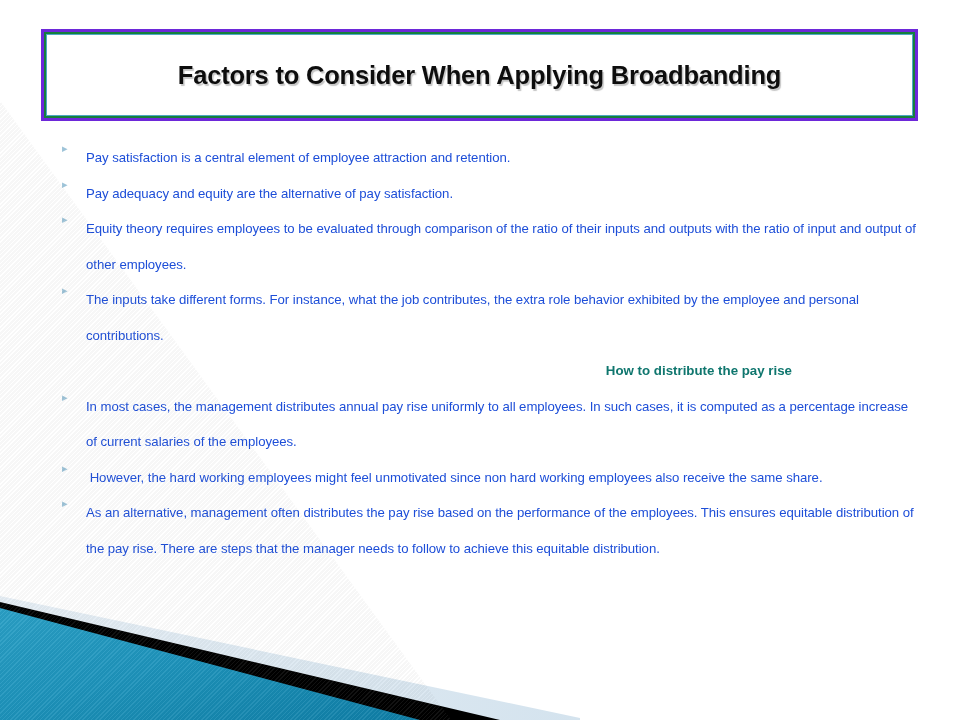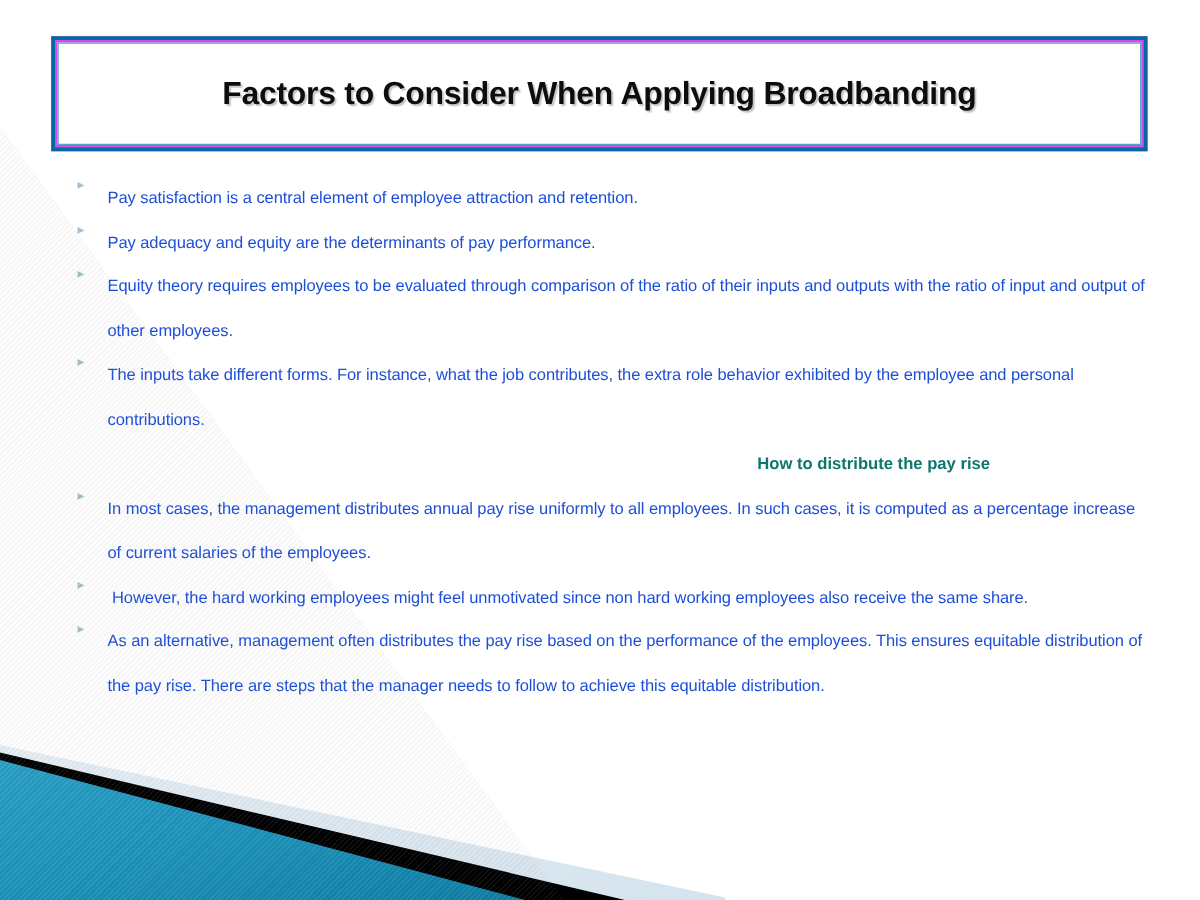--- a/index.html
+++ b/index.html
@@ -19,22 +19,22 @@
   }
 
   
   .title-frame {
     position: absolute;
     left: 41px;
     top: 29px;
     width: 877px;
     height: 92px;
     box-sizing: border-box;
-    border: 3px solid #0369a1;
-    background: #d946ef;
+    border: 3px solid #6d28d9;
+    background: #15803d;
     padding: 2px;
   }
   .title-frame-inner {
     width: 100%;
     height: 100%;
     box-sizing: border-box;
     border: 1px solid #4FA8C2;
     background: #ffffff;
     display: flex;
     align-items: center;
@@ -122,21 +122,21 @@
     </div>
   </div>
 
   <div class="body-list" id="body-list">
       <div class="bullet-row">
         <span class="bullet-mark">▸</span>
         <span class="bullet-text">Pay satisfaction is a central element of employee attraction and retention.</span>
       </div>
       <div class="bullet-row">
         <span class="bullet-mark">▸</span>
-        <span class="bullet-text">Pay adequacy and equity are the determinants of pay performance.</span>
+        <span class="bullet-text">Pay adequacy and equity are the alternative of pay satisfaction.</span>
       </div>
       <div class="bullet-row">
         <span class="bullet-mark">▸</span>
         <span class="bullet-text">Equity theory requires employees to be evaluated through comparison of the ratio of their inputs and outputs with the ratio of input and output of other employees.</span>
       </div>
       <div class="bullet-row">
         <span class="bullet-mark">▸</span>
         <span class="bullet-text">The inputs take different forms. For instance, what the job contributes, the extra role behavior exhibited by the employee and personal contributions.</span>
       </div>
       <div class="subheading">How to distribute the pay rise</div>

